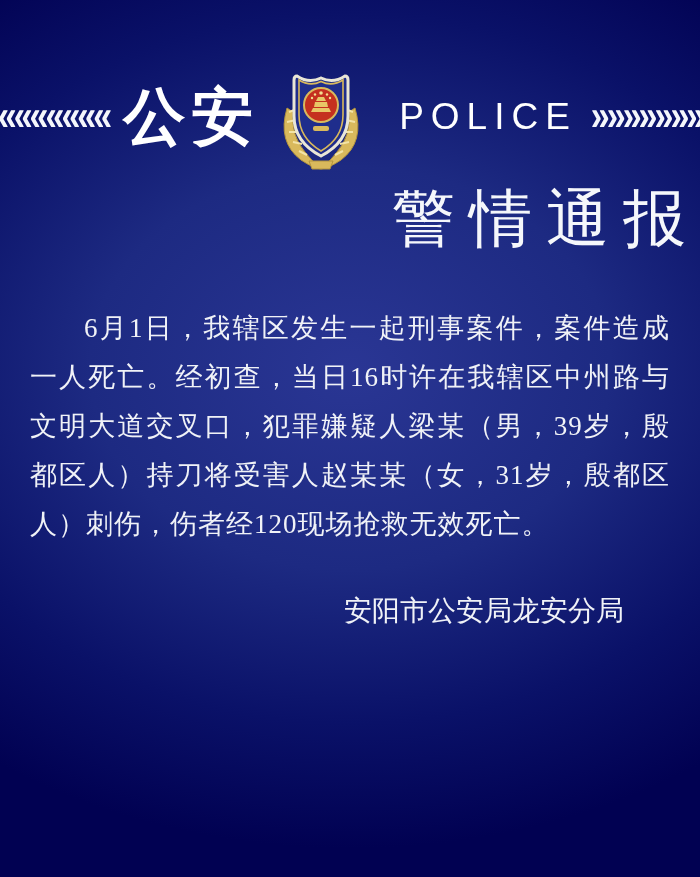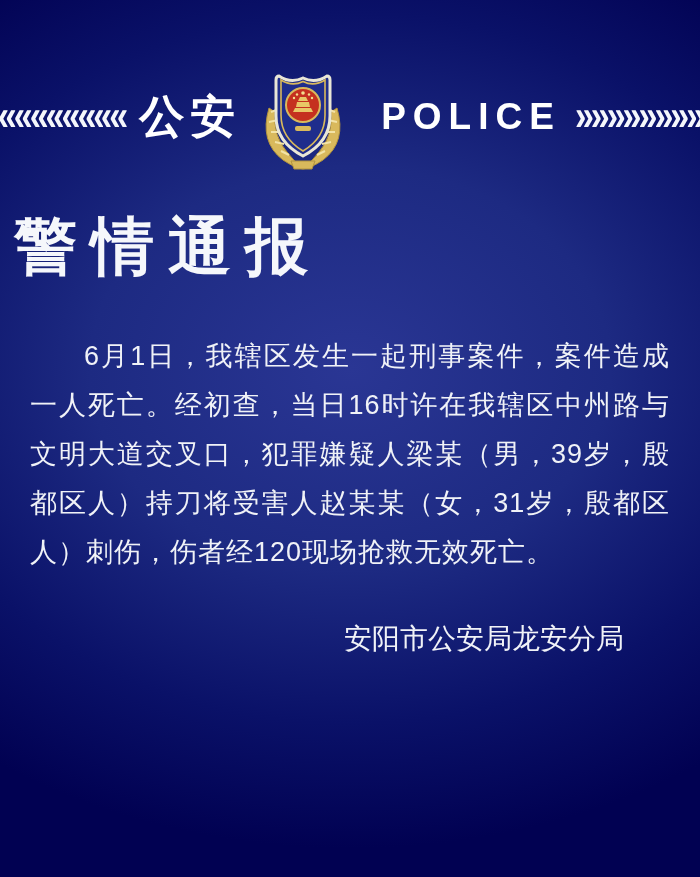--- a/index.html
+++ b/index.html
@@ -45,56 +45,55 @@
     letter-spacing:-3px;
     color:#f4f6fb;
     transform:scaleY(1.25);
     flex:0 0 auto;
     line-height:1;
     padding-bottom:4px;
   }
   .chevrons.left{margin-right:14px;}
   .chevrons.right{margin-left:14px;}
   .org-cn{
-    font-size:45px;
+    font-size:62px;
     font-weight:700;
     letter-spacing:6px;
     color:#ffffff;
     margin-right:12px;
     font-family:Liberation Mono, monospace;
   }
   .org-en{
     font-size:37px;
-    font-weight:700;
+    font-weight:400;
     letter-spacing:7px;
     color:#ffffff;
     margin-left:28px;
   }
   .badge{flex:0 0 auto;width:100px;height:114px;}
   
   .title{
-    margin-top:28px;
-    text-align:left;
+    text-align:right;
     font-size:63px;
-    font-weight:700;
+    font-weight:400;
     letter-spacing:14px;
     color:#f5f7fb;
     text-indent:14px; 
   }
   
   .body-text{
     margin-top:42px;
     padding:0 30px;
     font-size:27px;
     line-height:49px;
     text-align:justify;
     letter-spacing:1px;
     color:var(--text-color);
   }
-  .body-text p{text-indent:2em;}
+  .body-text p{text-indent:2em;font-family:Liberation Serif, serif;}
   
   .footer{
     margin-top:38px;
     margin-right:76px;
     display:flex;
     flex-direction:column;
     align-items:center;
     float:right;
     font-size:28px;
     line-height:48px;

